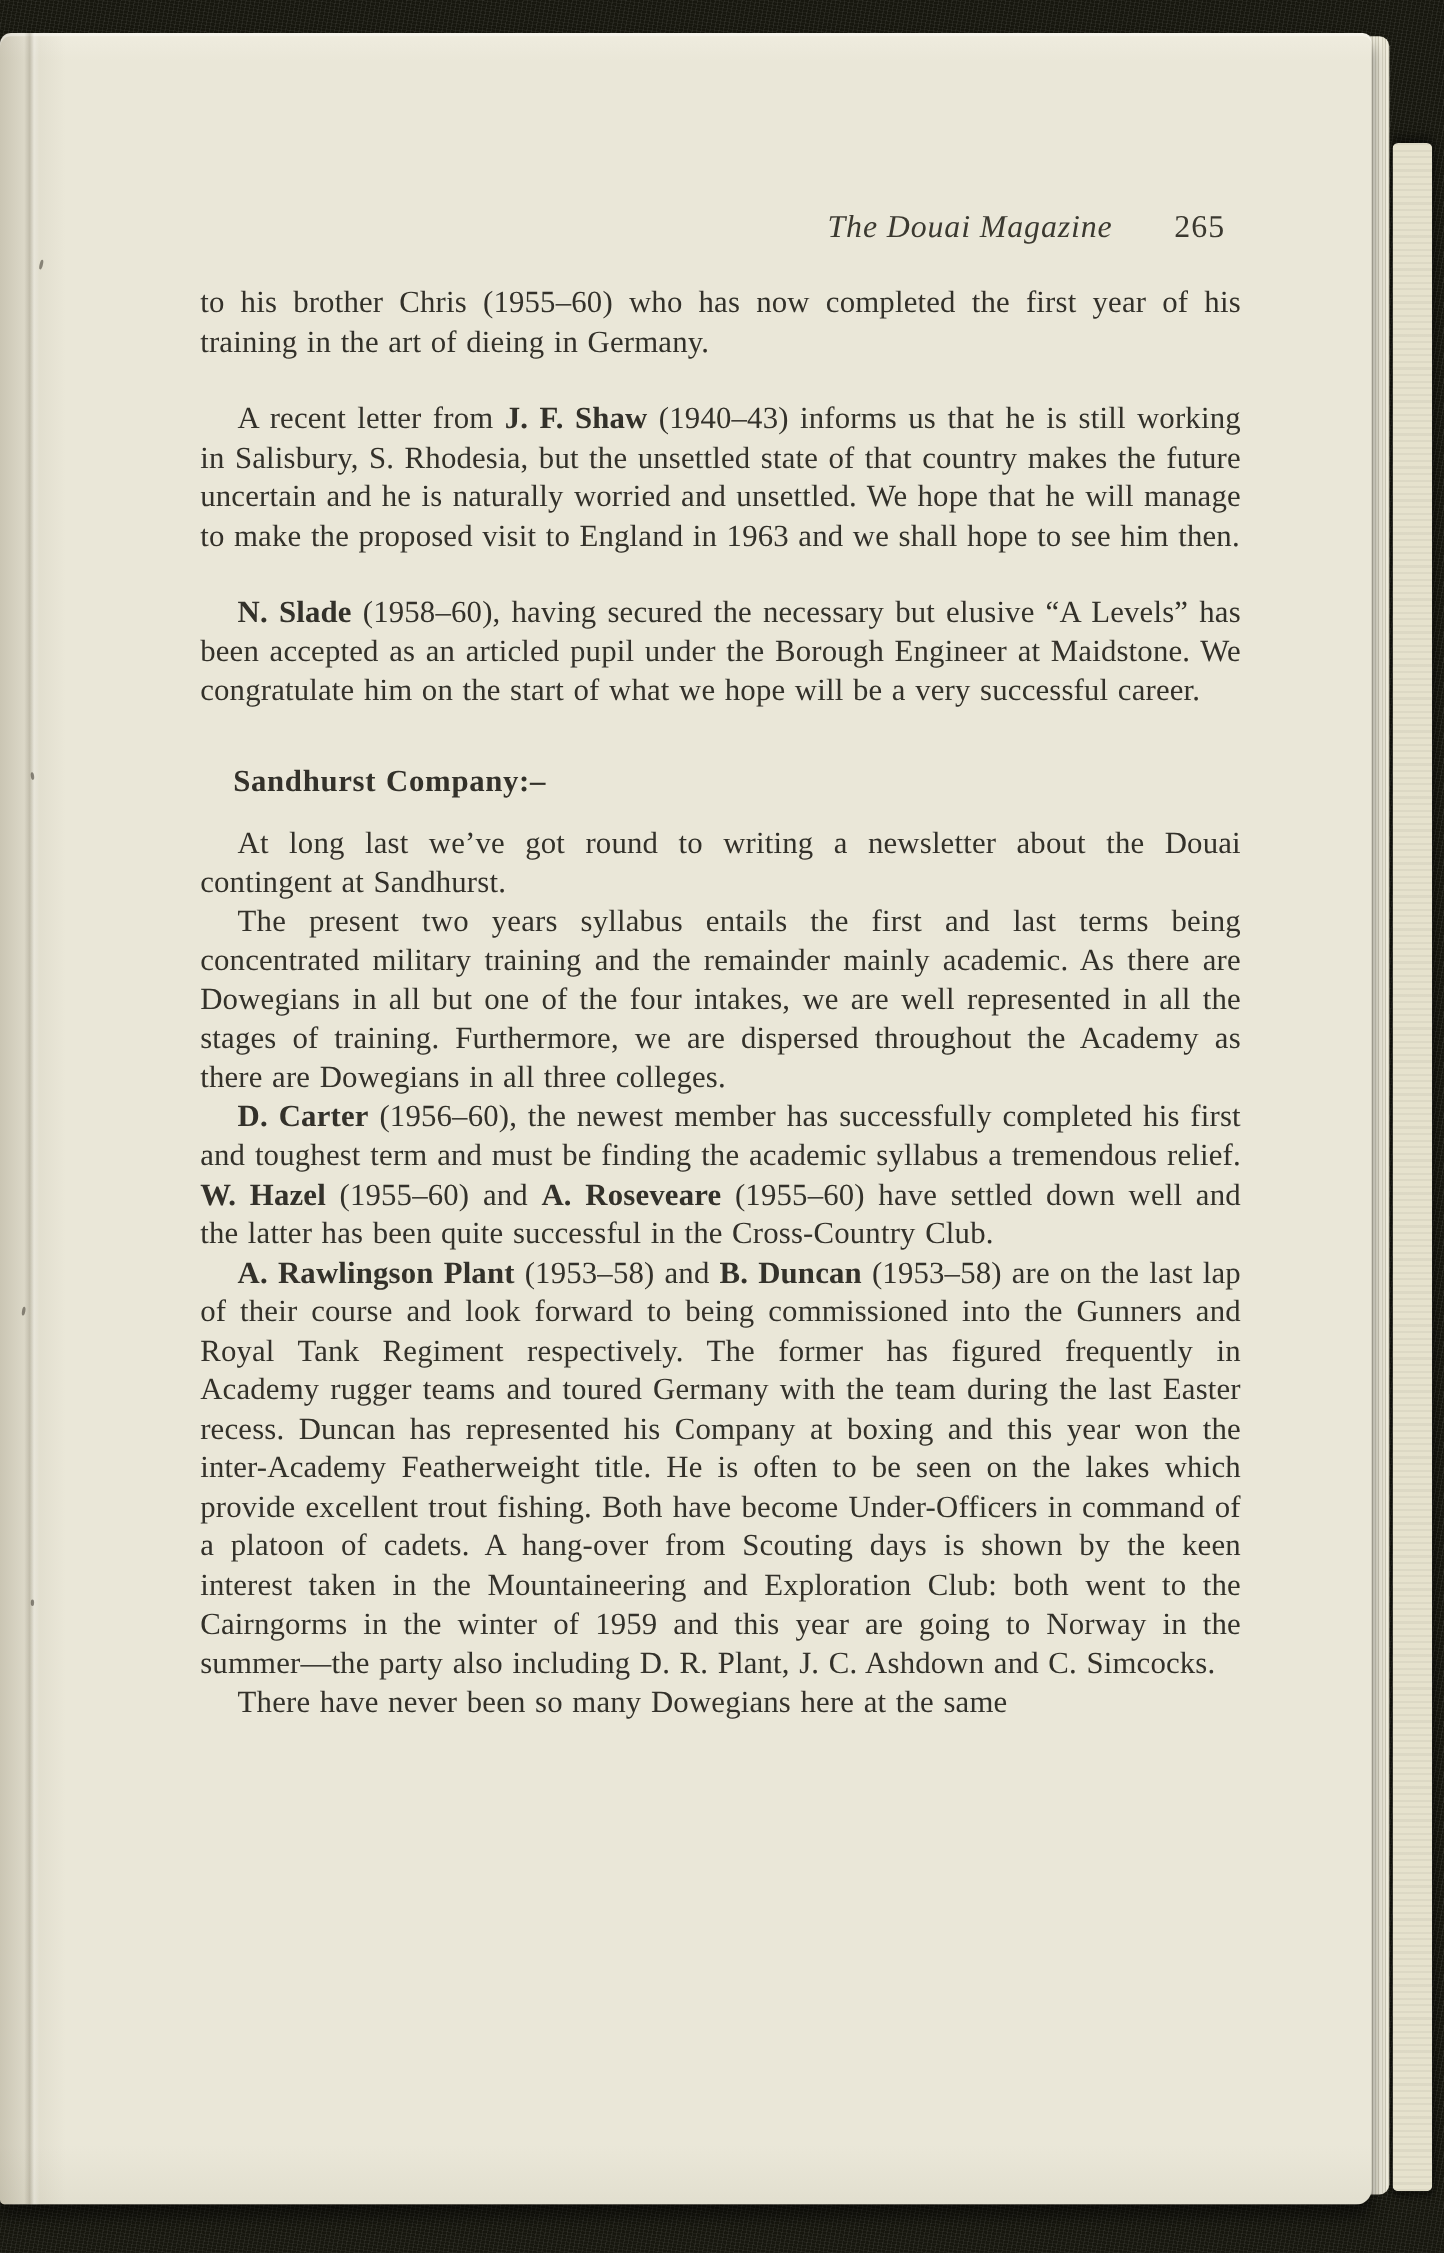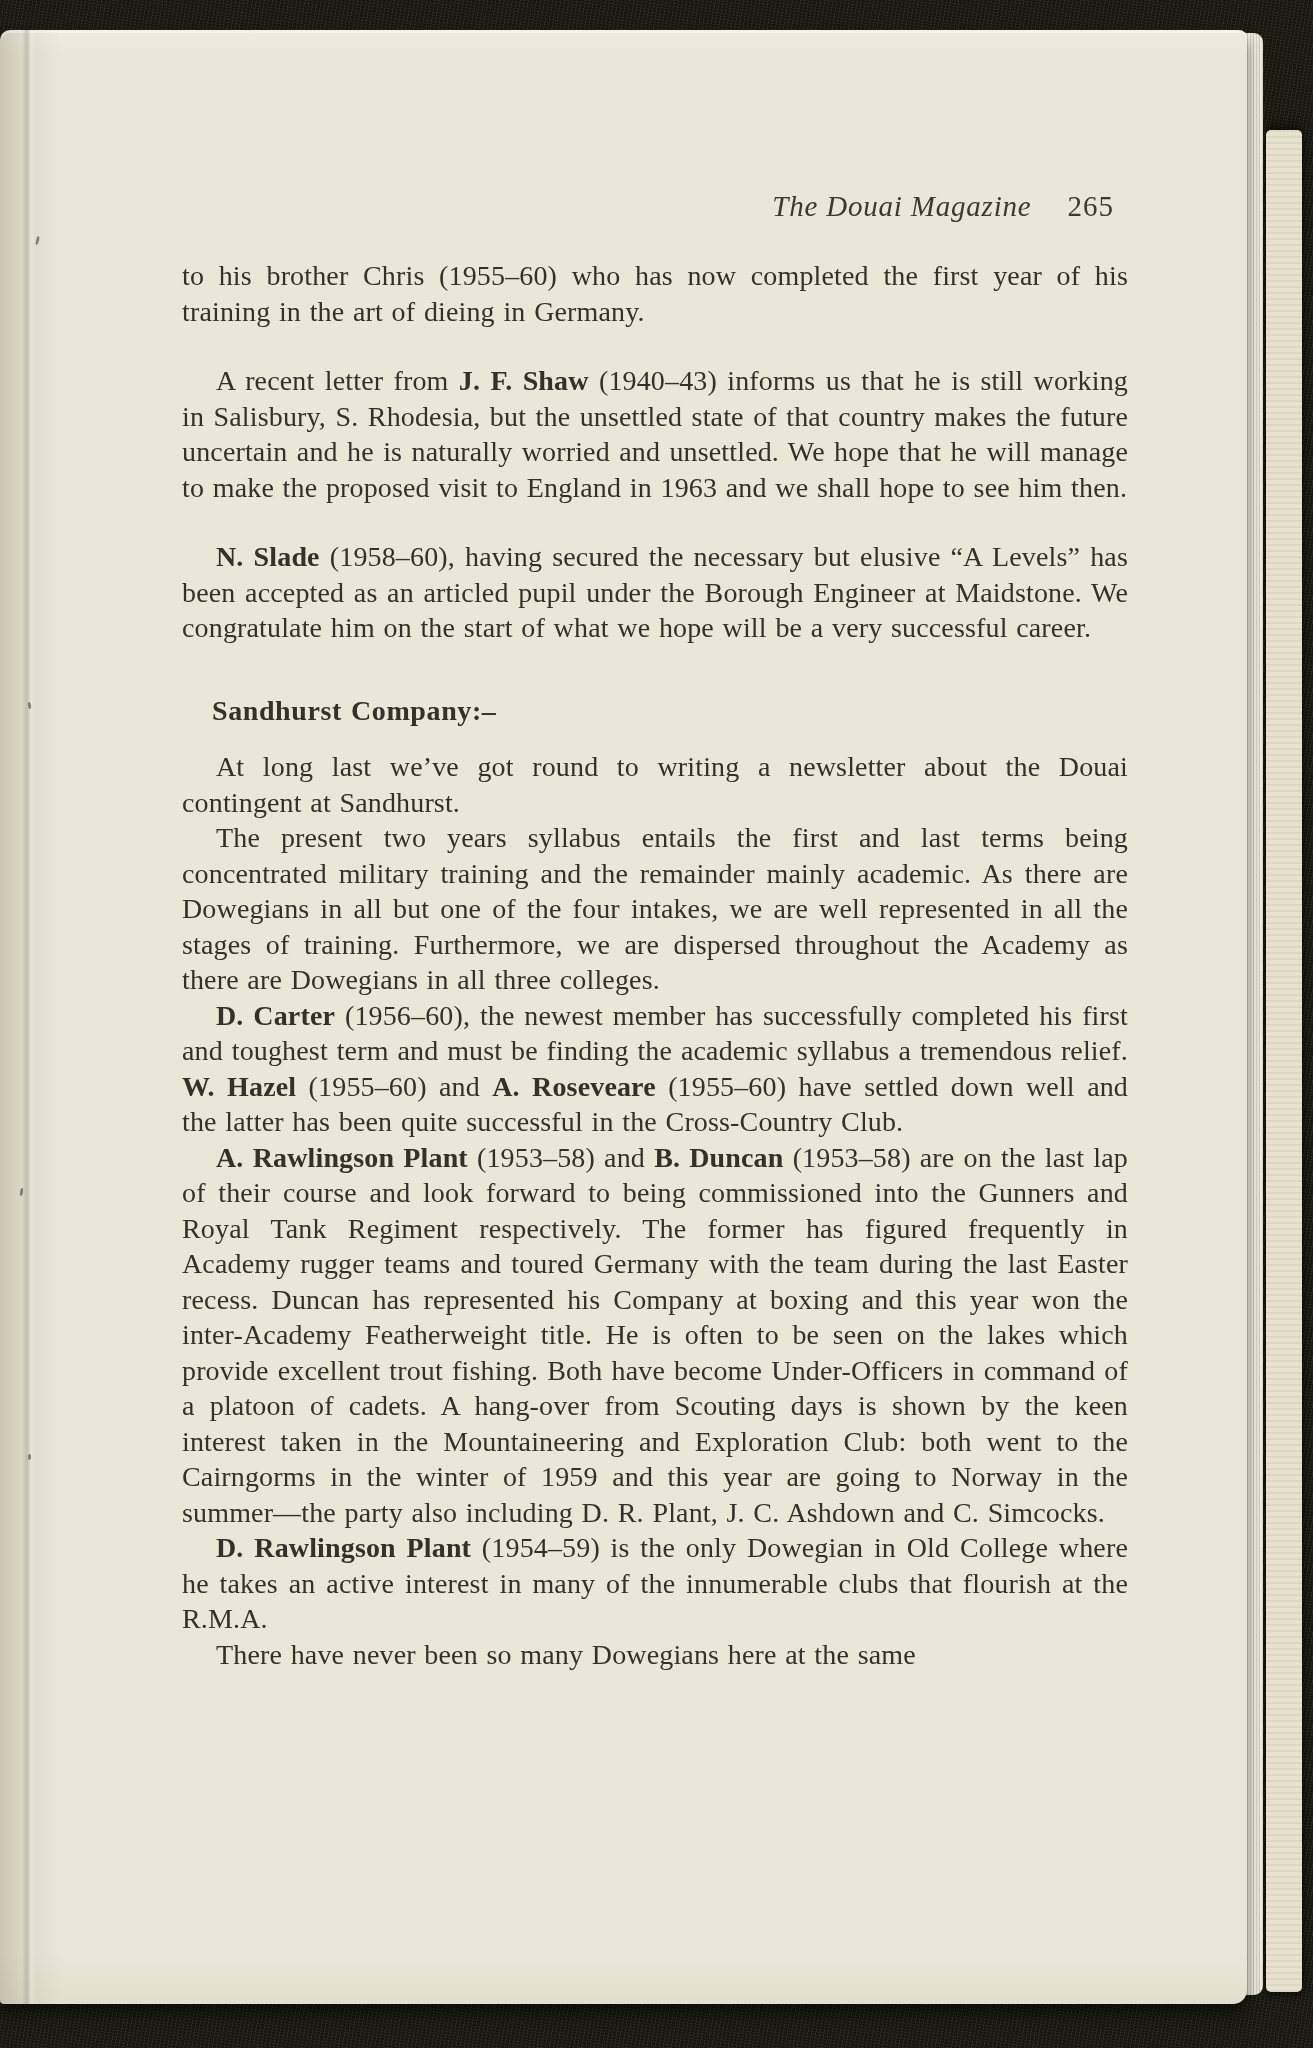--- a/index.html
+++ b/index.html
@@ -73,21 +73,21 @@
     padding-top:160px;
     padding-right:14px;
     text-align:right;
     font-style:italic;
     font-size:29px;
     letter-spacing:0.8px;
     color:#3b3930;
   }
   .running-head .page-number {
     font-style:normal;
-    margin-left:36px;
+    margin-left:56px;
     letter-spacing:1px;
     text-align:center;
   }
   .article { margin-top:35px; }
   .para {
     font-size:28px;
     line-height:35.5px;
     text-align:justify;
     word-spacing:1.5px;
     letter-spacing:0.15px;
@@ -135,18 +135,17 @@
 
       <div class="article" id="article">
           <p class="para"><span>to his brother Chris (1955–60) who has now completed the first year of his training in the art of dieing in Germany.</span></p>
           <p class="para indent gap"><span>A recent letter from </span><span class="b">J. F. Shaw</span><span> (1940–43) informs us that he is still working in Salisbury, S. Rhodesia, but the unsettled state of that country makes the future uncertain and he is naturally worried and unsettled. We hope that he will manage to make the proposed visit to England in 1963 and we shall hope to see him then.</span></p>
           <p class="para indent gap"><span class="b">N. Slade</span><span> (1958–60), having secured the necessary but elusive “A Levels” has been accepted as an articled pupil under the Borough Engineer at Maidstone. We congratulate him on the start of what we hope will be a very successful career.</span></p>
           <p class="para heading"><span class="b">Sandhurst Company:–</span></p>
           <p class="para indent"><span>At long last we’ve got round to writing a newsletter about the Douai contingent at Sandhurst.</span></p>
           <p class="para indent"><span>The present two years syllabus entails the first and last terms being concentrated military training and the remainder mainly academic. As there are Dowegians in all but one of the four intakes, we are well represented in all the stages of training. Furthermore, we are dispersed throughout the Academy as there are Dowegians in all three colleges.</span></p>
           <p class="para indent"><span class="b">D. Carter</span><span> (1956–60), the newest member has successfully completed his first and toughest term and must be finding the academic syllabus a tremendous relief. </span><span class="b">W. Hazel</span><span> (1955–60) and </span><span class="b">A. Roseveare</span><span> (1955–60) have settled down well and the latter has been quite successful in the Cross-Country Club.</span></p>
           <p class="para indent"><span class="b">A. Rawlingson Plant</span><span> (1953–58) and </span><span class="b">B. Duncan</span><span> (1953–58) are on the last lap of their course and look forward to being commissioned into the Gunners and Royal Tank Regiment respectively. The former has figured frequently in Academy rugger teams and toured Germany with the team during the last Easter recess. Duncan has represented his Company at boxing and this year won the inter-Academy Featherweight title. He is often to be seen on the lakes which provide excellent trout fishing. Both have become Under-Officers in command of a platoon of cadets. A hang-over from Scouting days is shown by the keen interest taken in the Mountaineering and Exploration Club: both went to the Cairngorms in the winter of 1959 and this year are going to Norway in the summer—the party also including D. R. Plant, J. C. Ashdown and C. Simcocks.</span></p>
-          <p class="para indent"><span class="b">D. Rawlingson Plant</span><span> (1954–59) is the only Dowegian in Old College where he takes an active interest in many of the innumerable clubs that flourish at the R.M.A.</span></p>
           <p class="para indent"><span>There have never been so many Dowegians here at the same</span></p>
         </div>
     </div>
   </div>
 </div>
 
 </body></html>

